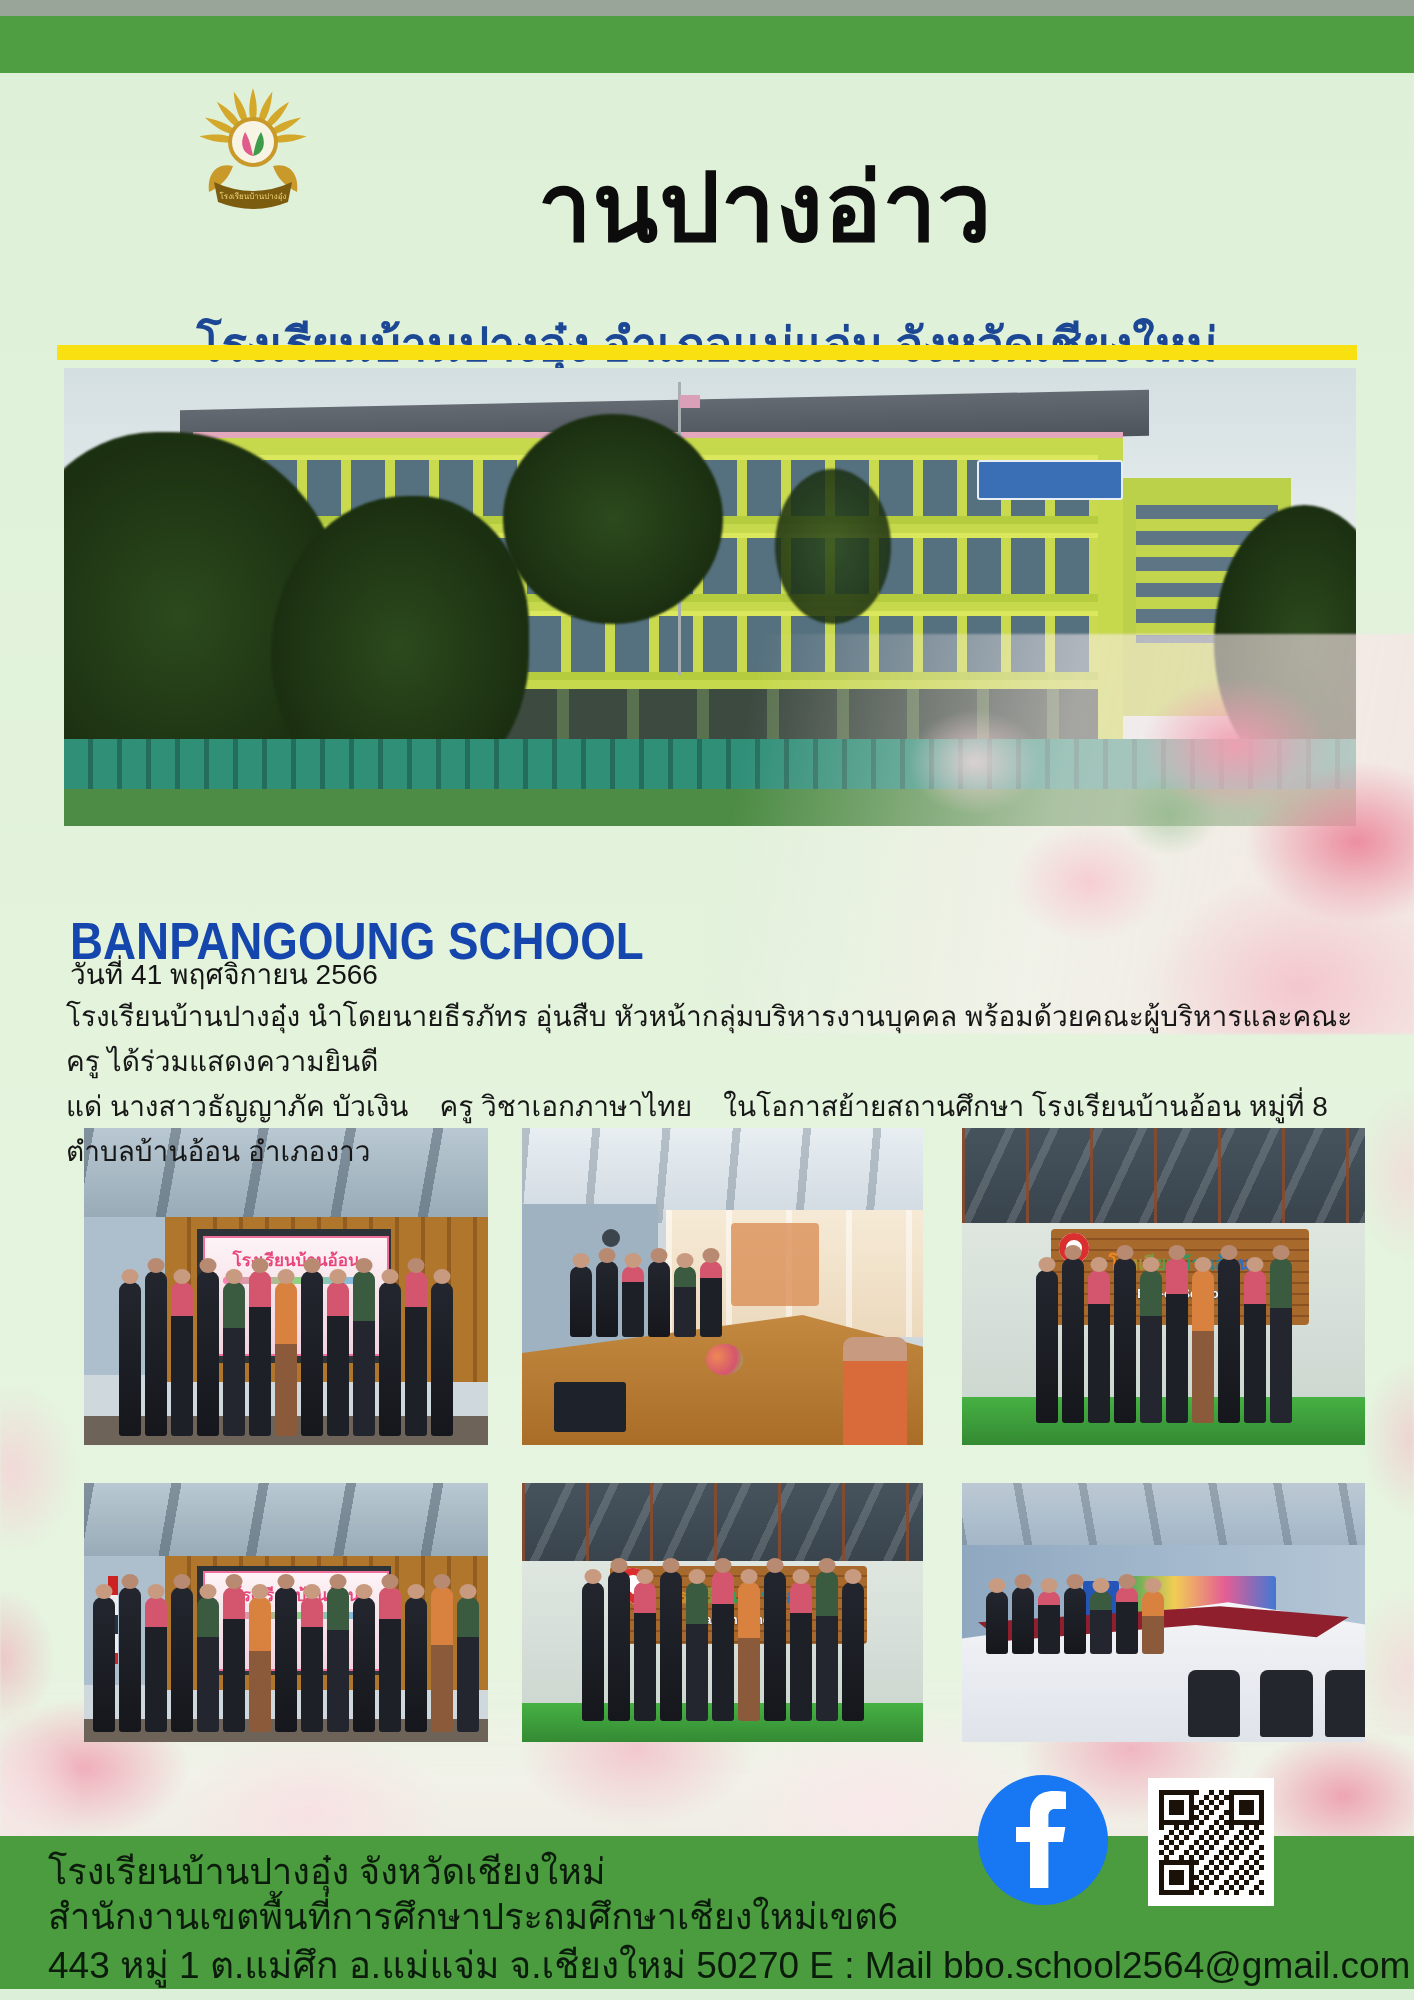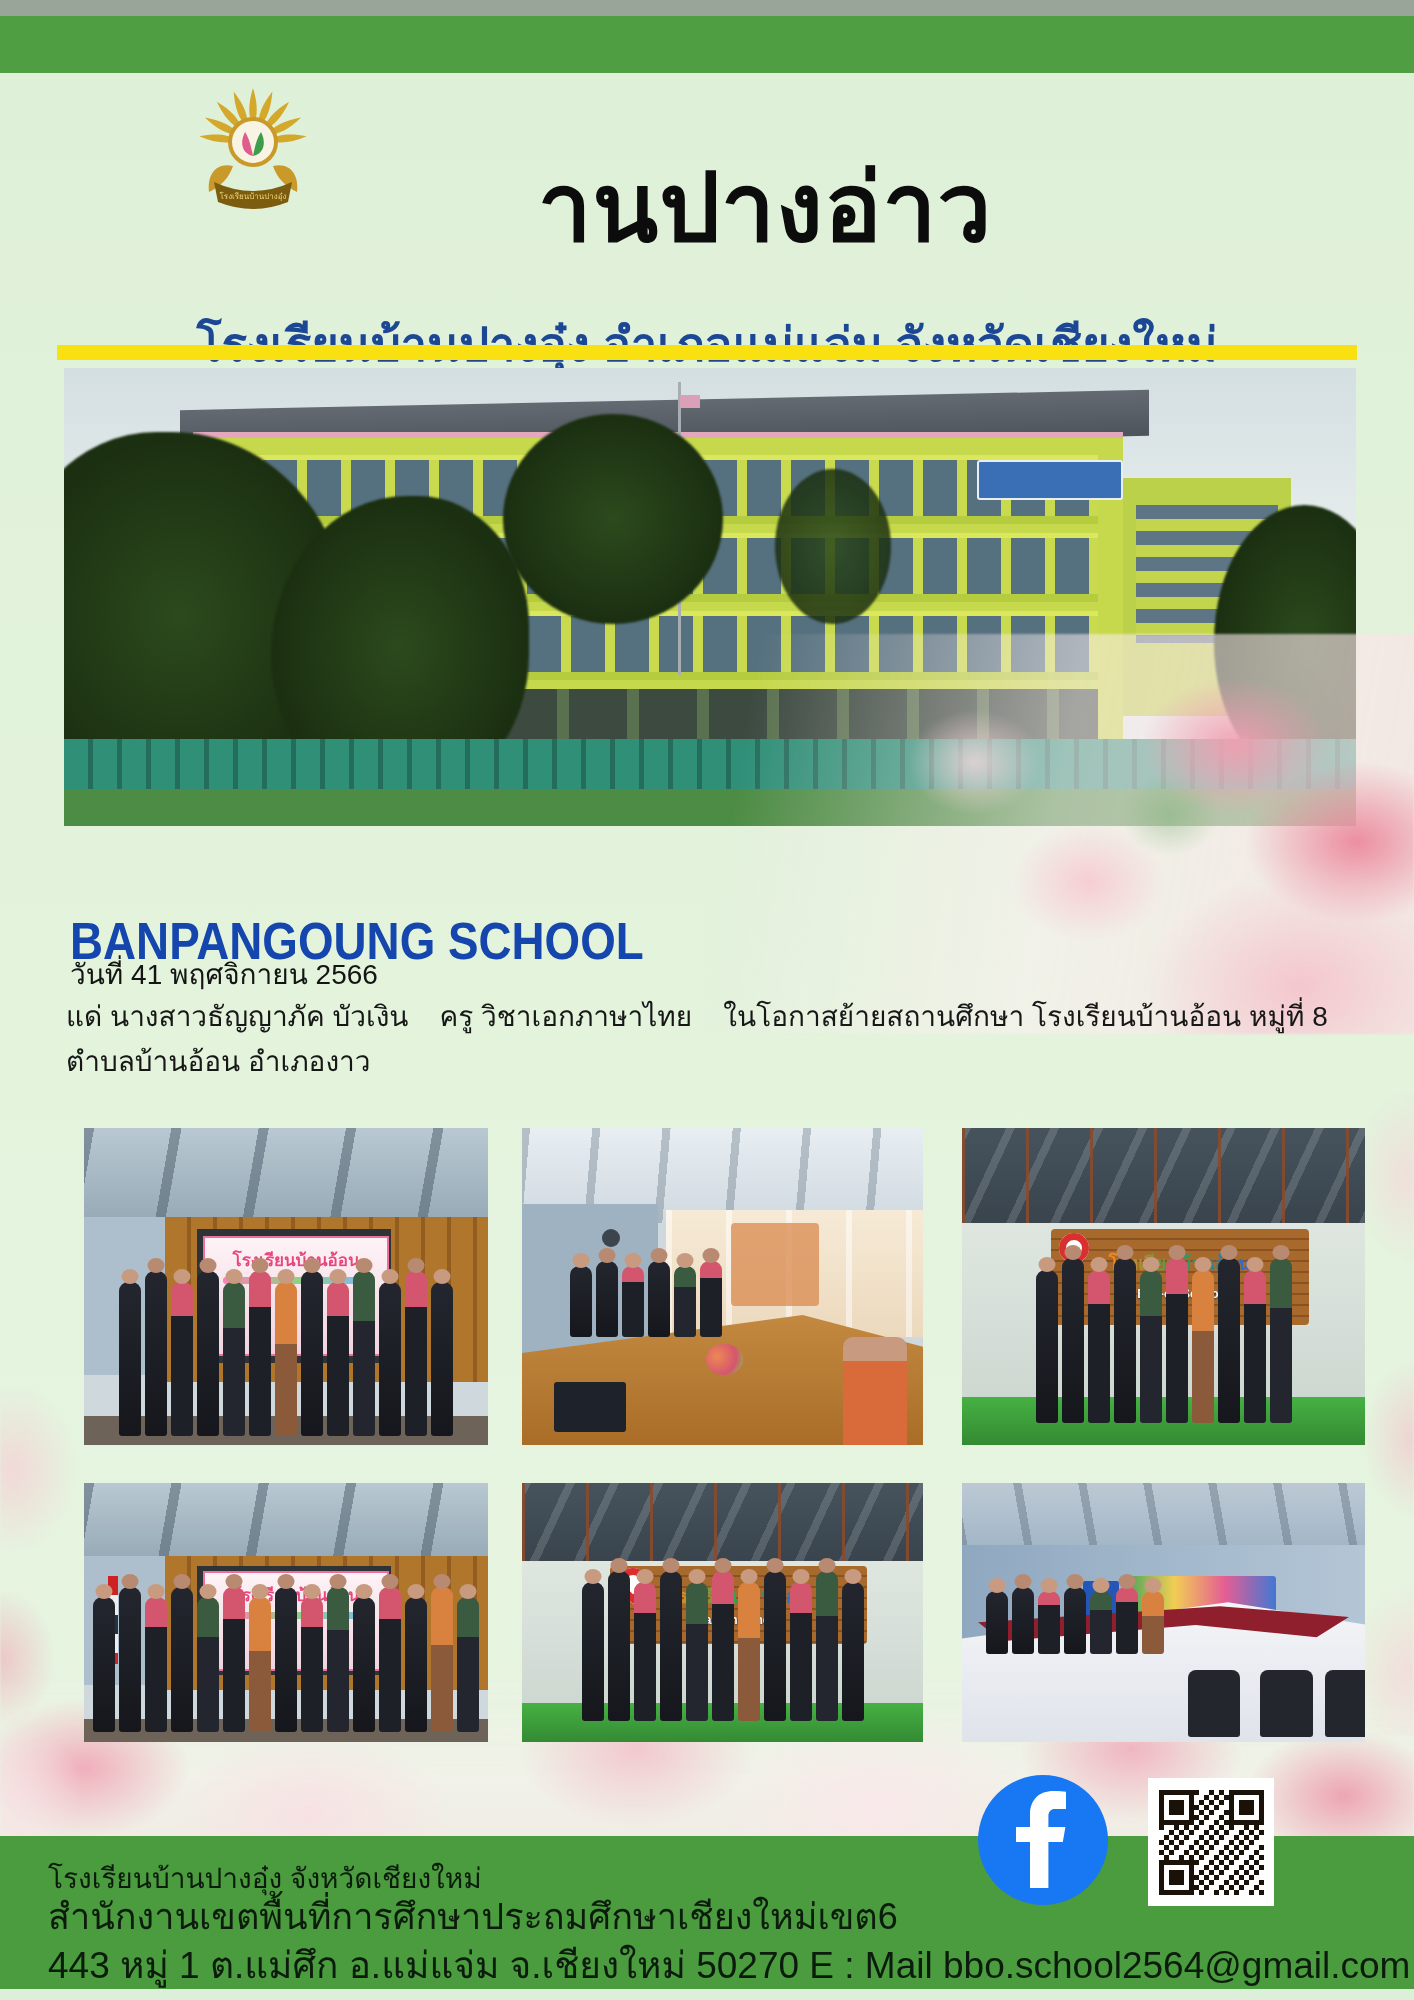--- a/index.html
+++ b/index.html
@@ -158,21 +158,21 @@
   .pp3{left:4%;right:4%;bottom:7%;height:52%}
   .pp4{left:2%;right:2%;bottom:4%;height:56%}
   .pp5{left:4%;right:4%;bottom:8%;height:58%}
   .pp6{left:2%;top:40%;width:52%;height:26%}
 
   
   .fb-badge{left:978px;top:1759px;width:130px;height:130px;z-index:6}
   .qr-box{left:1148px;top:1762px;width:126px;height:128px;background:#fff;z-index:6;display:flex;align-items:center;justify-content:center}
   .footer-band{left:0;top:1820px;width:1414px;height:153px;background:#4a9c3e;z-index:5}
   .footer-band .fl{position:absolute;left:48px;color:#0c1c0c;font-weight:500;white-space:nowrap}
-  .footer-band .f1{top:20px;font-size:28px}
+  .footer-band .f1{top:7px;font-size:36px}
   .footer-band .f2{top:52px;font-size:36px}
   .footer-band .f3{top:99px;font-size:37px}
   .bottom-strip{left:0;top:1973px;width:1414px;height:27px;background:#dcefd8;z-index:5}
 </style>
 </head>
 <body>
 
 <div class="page">
 
   <div class="abs topbar"></div>
@@ -228,20 +228,21 @@
   </div>
 
   <div class="abs blossom b-head"></div>
   <div class="abs blossom b-band"></div>
   <div class="abs blossom b-left"></div>
   <div class="abs blossom b-right"></div>
 
   <h3 class="abs heading-en">BANPANGOUNG SCHOOL</h3>
   <div class="abs date-line">วันที่ 41 พฤศจิกายน 2566</div>
   <div class="abs para">
+    <div class="line">โรงเรียนบ้านปางอุ๋ง นำโดยนายธีรภัทร อุ่นสืบ หัวหน้ากลุ่มบริหารงานบุคคล พร้อมด้วยคณะผู้บริหารและคณะครู ได้ร่วมแสดงความยินดี</div>
     <div class="line">แด่ นางสาวธัญญาภัค บัวเงิน    ครู วิชาเอกภาษาไทย    ในโอกาสย้ายสถานศึกษา โรงเรียนบ้านอ้อน หมู่ที่ 8 ตำบลบ้านอ้อน อำเภองาว</div>
   </div>
 
   <div class="abs photo mr p1">
     <div class="ceil"></div>
       <div class="wallL"></div>
       <div class="wood"></div>
       <div class="board"></div>
     <div class="banner">
       <span class="bt">โรงเรียนบ้านอ้อน</span>

